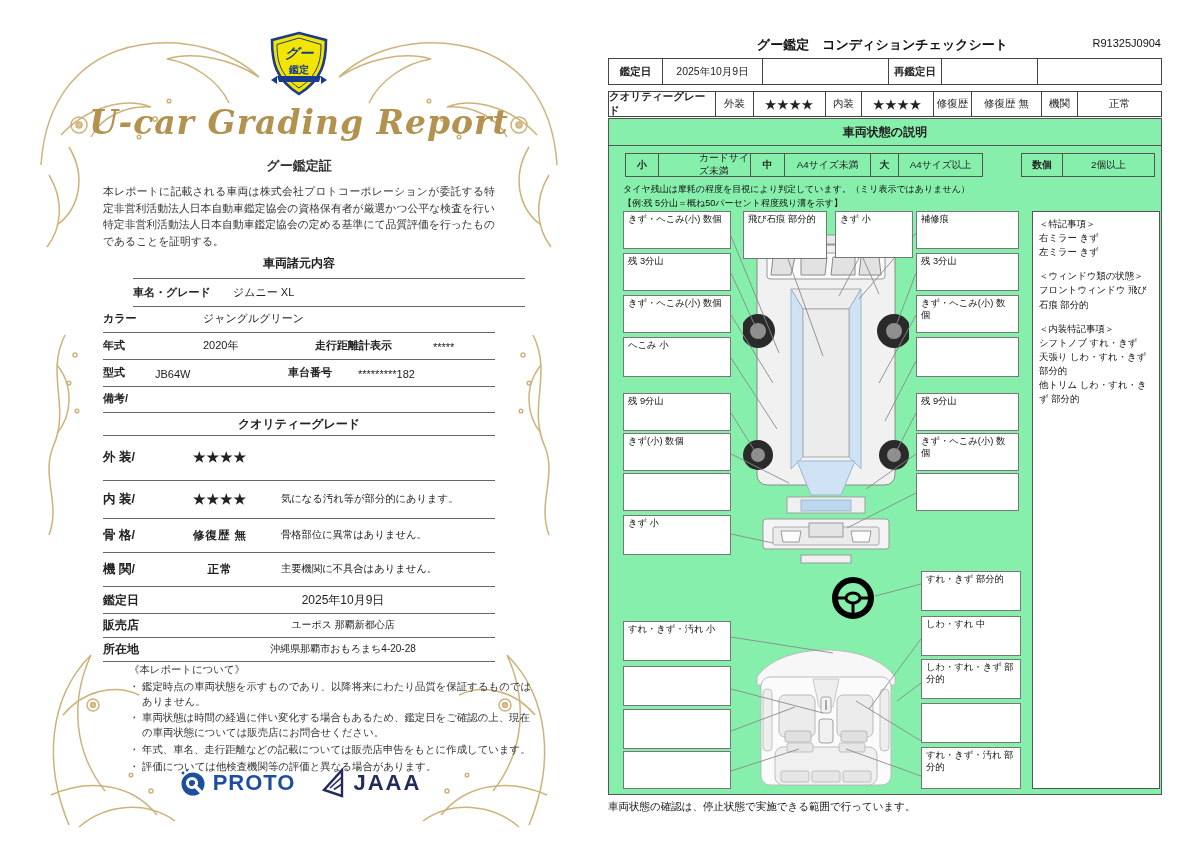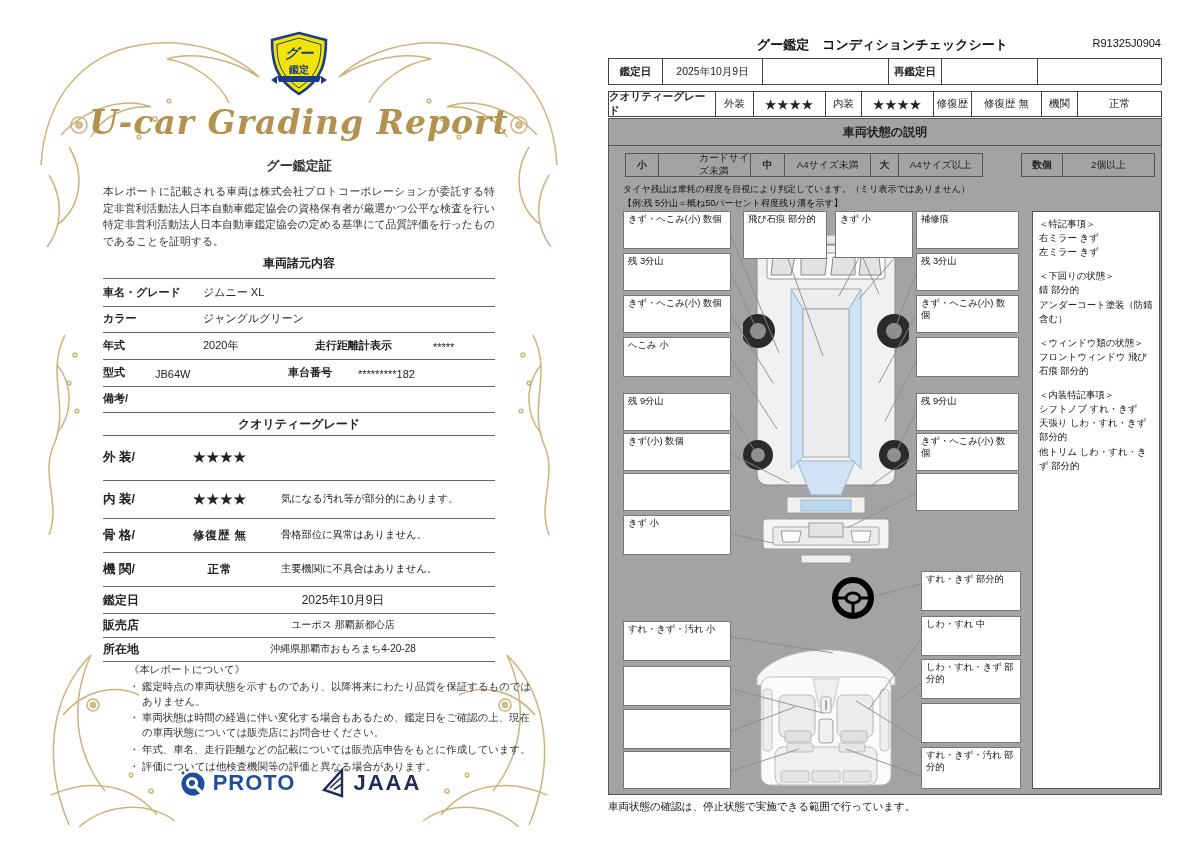--- a/index.html
+++ b/index.html
@@ -47,21 +47,21 @@
   .page-right{position:absolute;left:600px;top:30px;width:565px;height:800px;background:#fff;}
   .rp-title{position:absolute;left:0;top:6px;width:565px;text-align:center;font-size:13px;
             font-weight:bold;color:#111;}
   .rp-code{position:absolute;right:4px;top:7px;font-size:11px;color:#111;}
   .trow{position:absolute;left:8px;width:554px;display:flex;border:1px solid #444;box-sizing:border-box;background:#fff;}
   .trow .c{border-left:1px solid #444;display:flex;align-items:center;justify-content:center;
            font-size:10.5px;box-sizing:border-box;}
   .trow .c:first-child{border-left:none;}
   .trow .stars{font-size:12.5px;font-weight:bold;letter-spacing:1px;}
   .mainbox{position:absolute;left:8px;top:88px;width:554px;height:677px;border:1.2px solid #555;
-           box-sizing:border-box;background:#a3a3a3;}
+           box-sizing:border-box;background:#86efac;}
   .mb-head{position:absolute;left:0;top:0;width:100%;height:26px;border-bottom:1px solid #555;
            display:flex;align-items:center;justify-content:center;font-size:12px;font-weight:bold;}
   .legend{position:absolute;display:flex;border:1px solid #555;height:24px;box-sizing:border-box;}
   .legend .c{border-left:1px solid #555;display:flex;align-items:center;justify-content:center;
              font-size:9.8px;box-sizing:border-box;height:100%;}
   .legend .c:first-child{border-left:none;}
   .tirenote{position:absolute;left:14px;top:64px;font-size:9px;line-height:1.5;color:#111;}
   .cbox{position:absolute;border:1px solid #777;background:#fff;font-size:9.3px;line-height:1.25;
         padding:2px 4px;box-sizing:border-box;z-index:3;color:#111;}
   .notespanel{position:absolute;left:417px;top:92px;width:128px;height:578px;border:1px solid #555;
@@ -148,21 +148,21 @@
       <path d="M9,45 L3,49 L9,53 Z" fill="#1a3a8c"></path>
       <path d="M53,45 L59,49 L53,53 Z" fill="#1a3a8c"></path>
     </svg>
 
     <div class="lp-title">U-car Grading Report</div>
     <div class="lp-sub">グー鑑定証</div>
     <div class="lp-intro">本レポートに記載される車両は株式会社プロトコーポレーションが委託する特定非営利活動法人日本自動車鑑定協会の資格保有者が厳選かつ公平な検査を行い特定非営利活動法人日本自動車鑑定協会の定める基準にて品質評価を行ったものであることを証明する。</div>
 
     <div class="lp-h" style="top:240px;">車両諸元内容</div>
 
-    <div class="srow first" style="top:263px;height:27px;">
+    <div class="srow first" style="top:263px;height:27px;margin-left:30px;">
       <span class="lb" style="left:0;">車名・グレード</span>
       <span style="left:100px;">ジムニー XL</span>
     </div>
     <div class="srow" style="top:290px;height:27px;">
       <span class="lb" style="left:0;">カラー</span>
       <span style="left:100px;">ジャングルグリーン</span>
     </div>
     <div class="srow" style="top:317px;height:27px;">
       <span class="lb" style="left:0;">年式</span>
       <span style="left:100px;">2020年</span>
@@ -424,25 +424,20 @@
       <div class="cbox" style="left:312px;top:584px;width:100px;height:40px;"></div>
       <div class="cbox" style="left:312px;top:628px;width:100px;height:42px;">すれ・きず・汚れ 部分的</div>
 
       <div class="notespanel">
         <div class="sec">
           <div>＜特記事項＞</div>
           <div>右ミラー きず</div>
           <div>左ミラー きず</div>
         </div>
         <div class="sec">
-          <div>＜下回りの状態＞</div>
-          <div>錆 部分的</div>
-          <div>アンダーコート塗装（防錆含む）</div>
-        </div>
-        <div class="sec">
           <div>＜ウィンドウ類の状態＞</div>
           <div>フロントウィンドウ 飛び石痕 部分的</div>
         </div>
         <div class="sec">
           <div>＜内装特記事項＞</div>
           <div>シフトノブ すれ・きず</div>
           <div>天張り しわ・すれ・きず 部分的</div>
           <div>他トリム しわ・すれ・きず 部分的</div>
         </div>
       </div>

